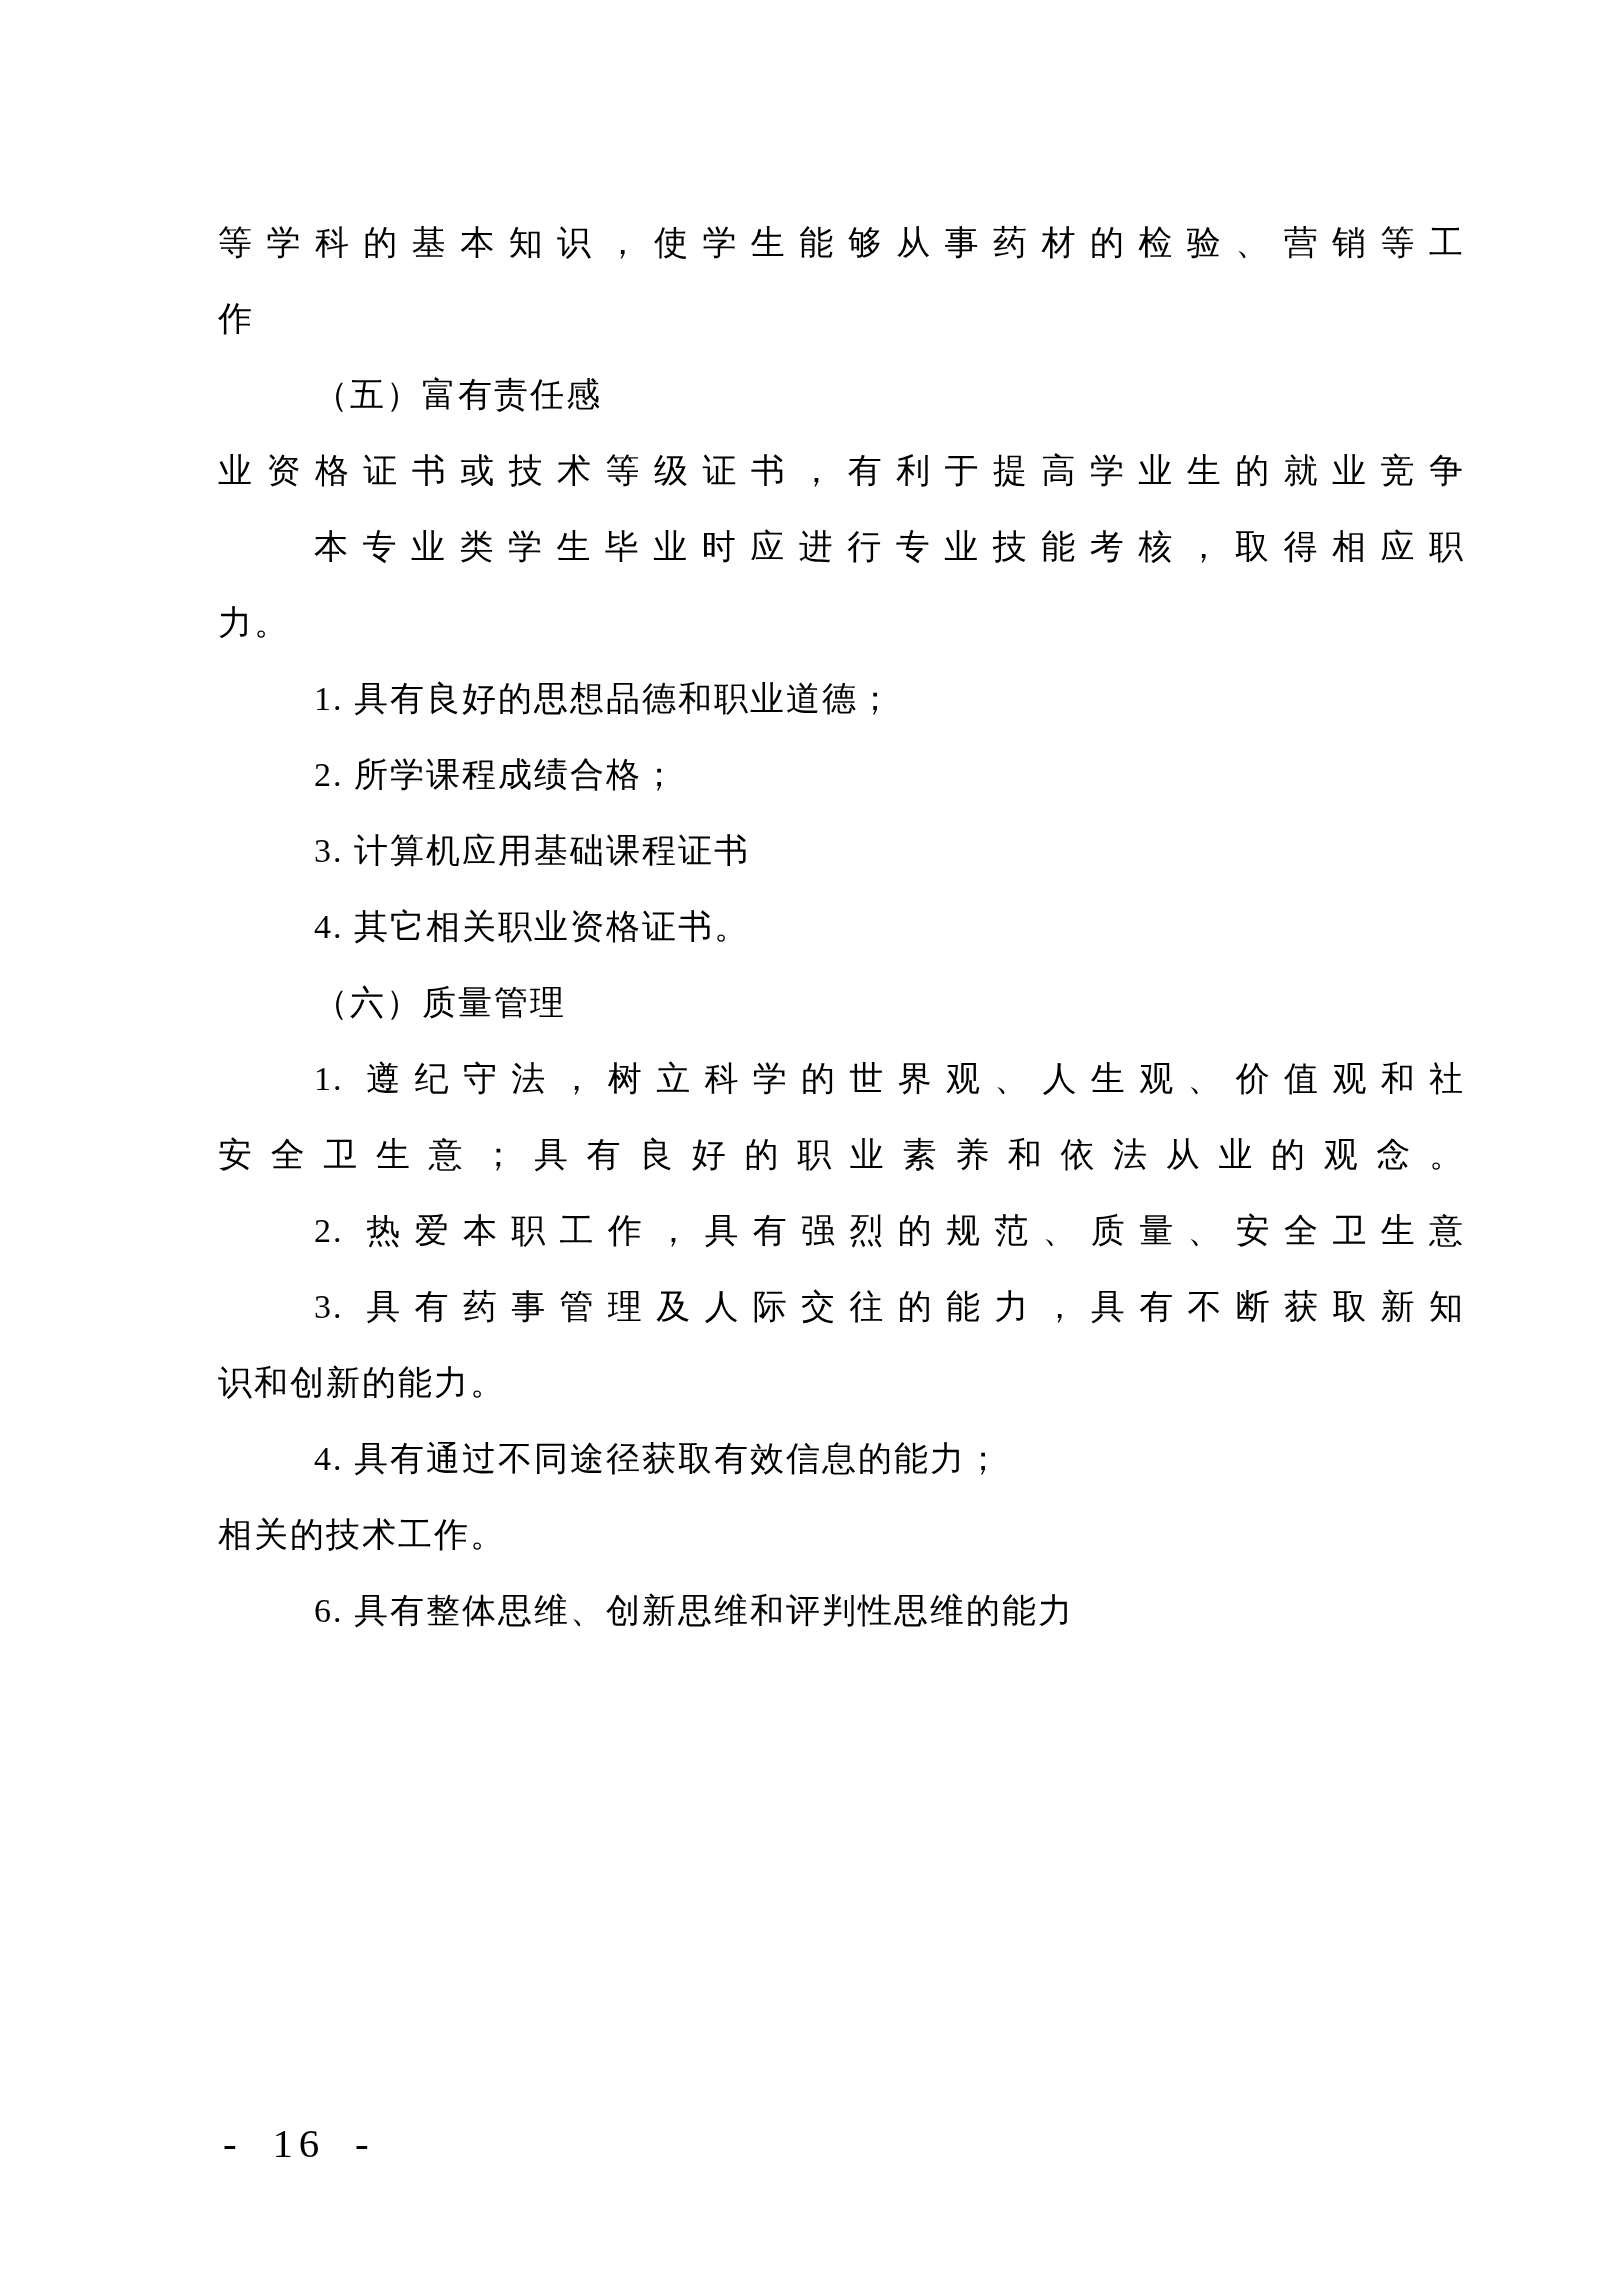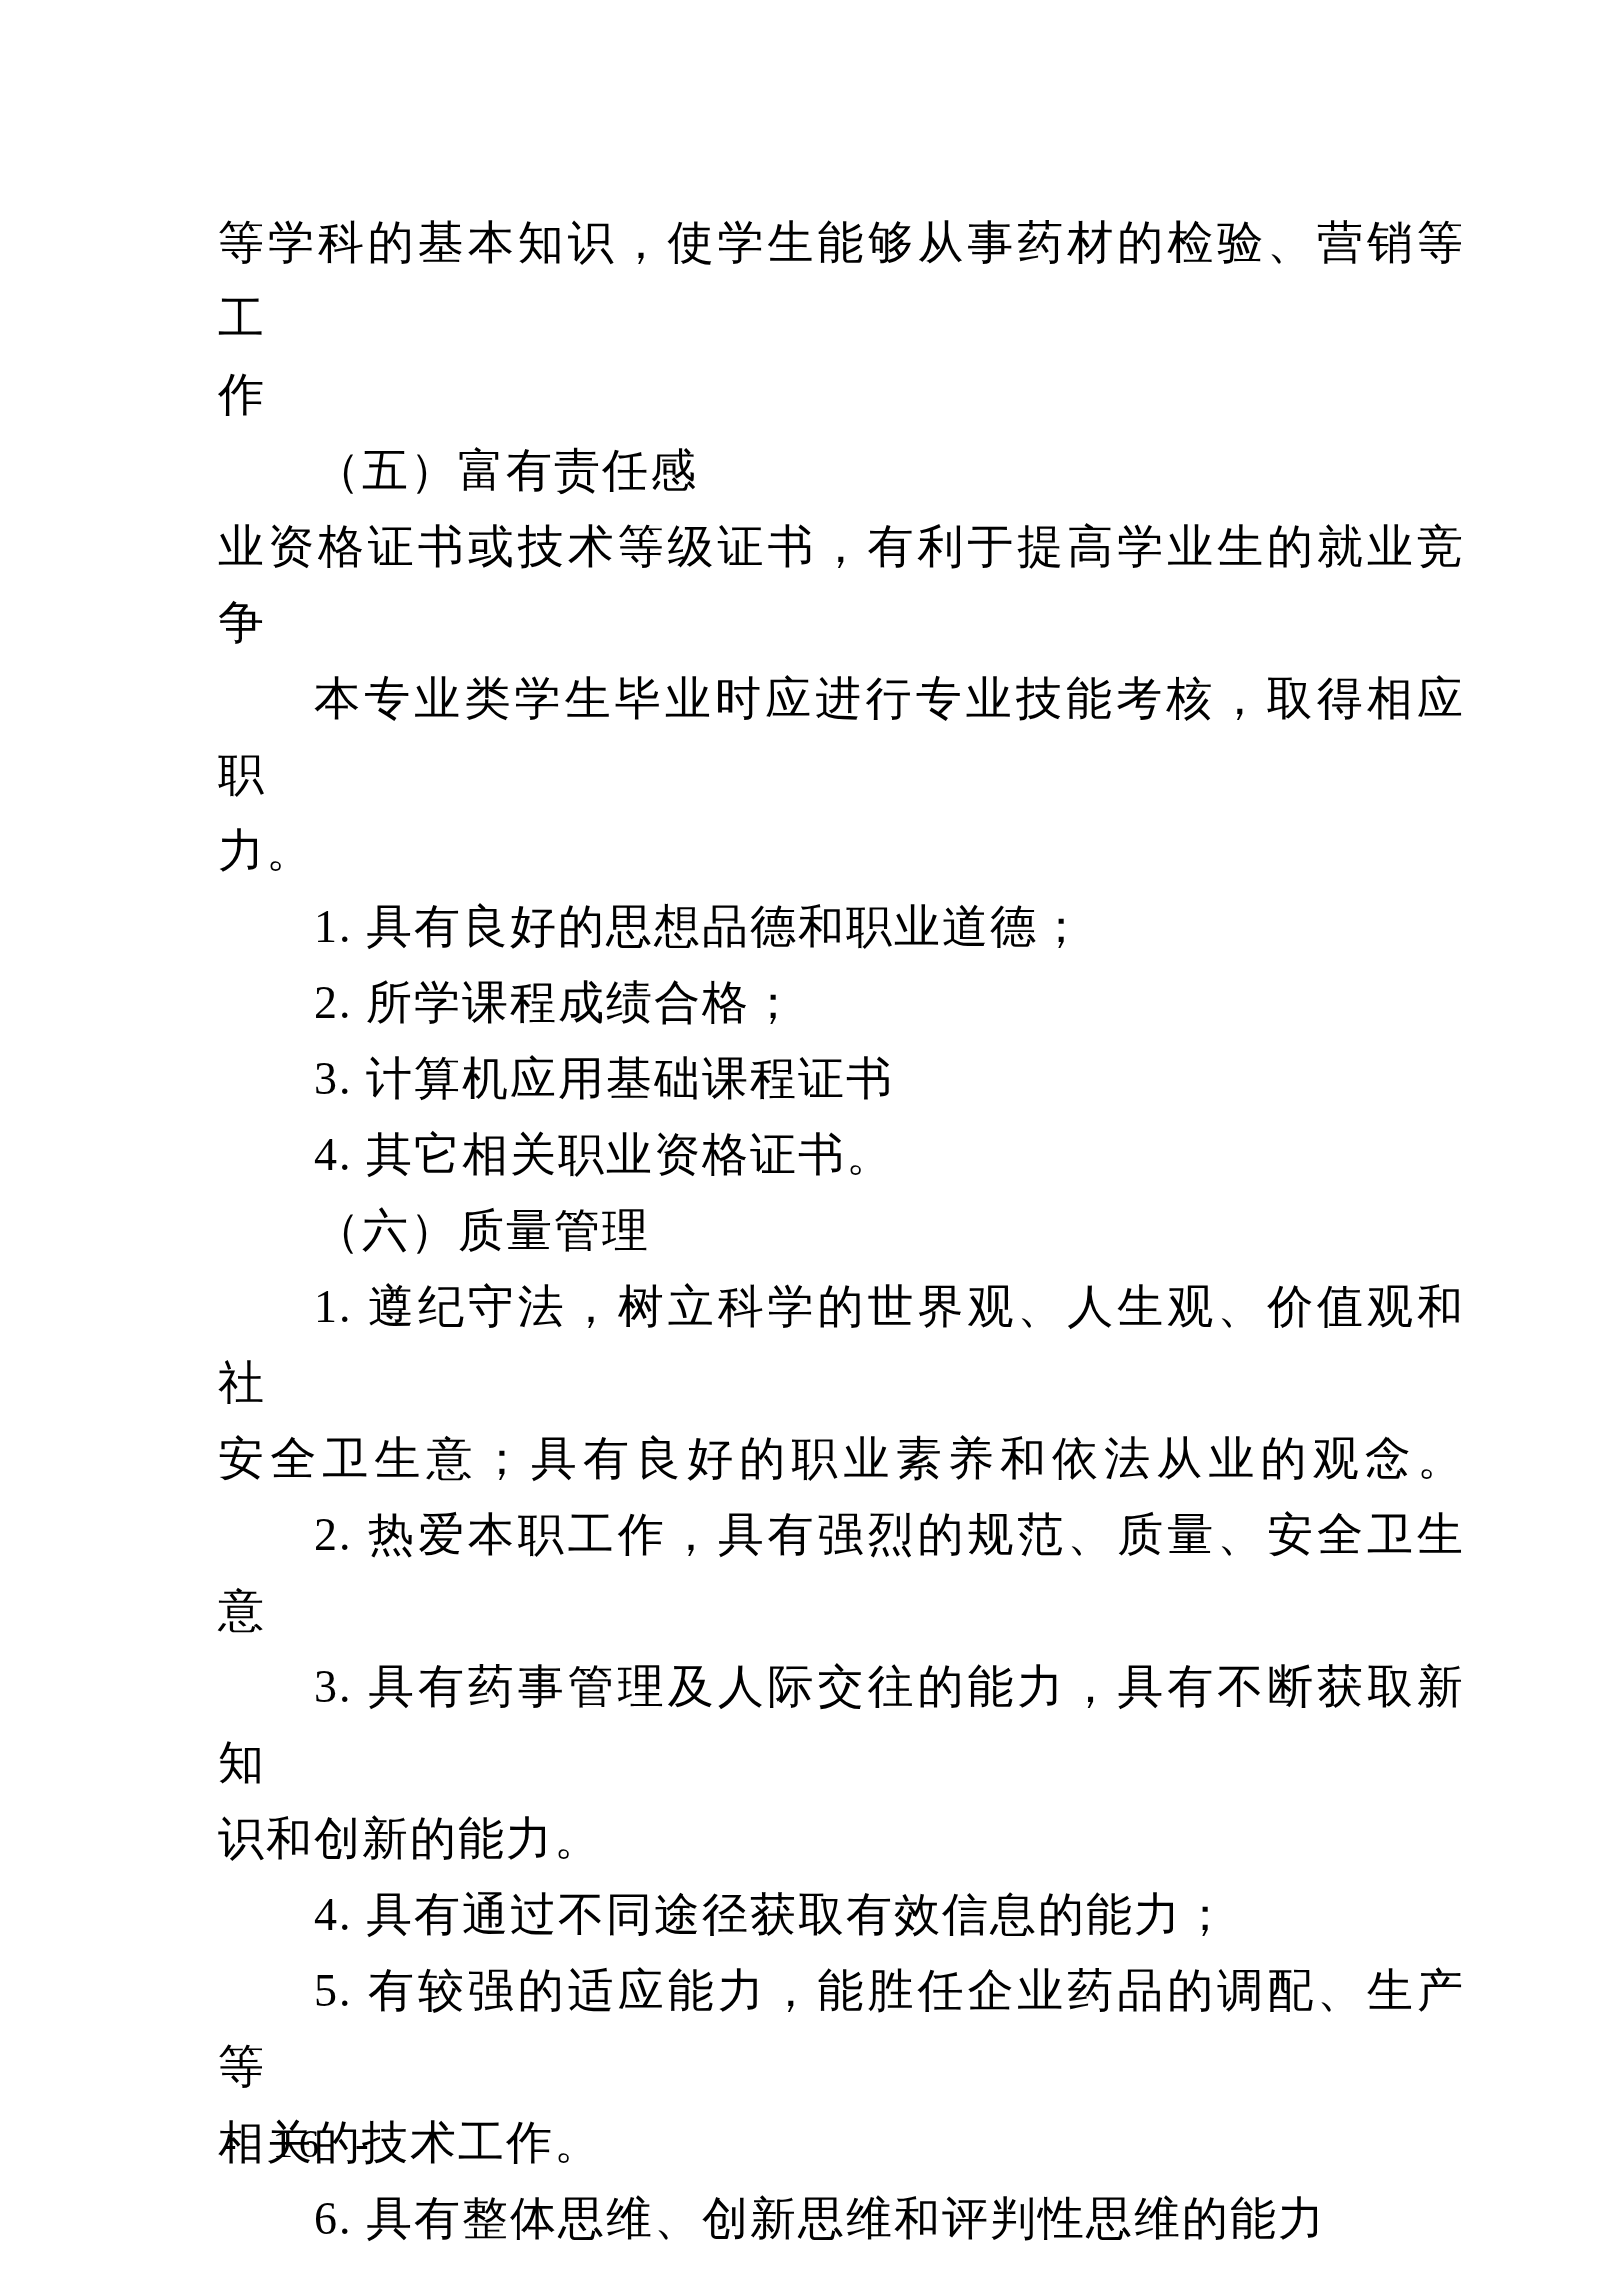--- a/index.html
+++ b/index.html
@@ -16,21 +16,21 @@
     overflow: hidden;
     font-family: "Liberation Serif", "DejaVu Serif", serif;
   }
   .content {
     position: absolute;
     left: 218px;
     top: 205px;
     width: 1247px;
   }
   .ln {
-    font-size: 46px;
+    font-size: 34px;
     line-height: 76px;
     letter-spacing: 2px;
     white-space: nowrap;
     text-align: left;
   }
   .ln.fw {
     white-space: normal;
     text-align: justify;
     text-align-last: justify;
     text-justify: inter-character;
@@ -64,20 +64,19 @@
     <div class="ln ind">2. 所学课程成绩合格；</div>
     <div class="ln ind">3. 计算机应用基础课程证书</div>
     <div class="ln ind">4. 其它相关职业资格证书。</div>
     <div class="ln ind">（六）质量管理</div>
     <div class="ln ind fw">1. 遵纪守法，树立科学的世界观、人生观、价值观和社</div>
     <div class="ln fw">安全卫生意；具有良好的职业素养和依法从业的观念。</div>
     <div class="ln ind fw">2. 热爱本职工作，具有强烈的规范、质量、安全卫生意</div>
     <div class="ln ind fw">3. 具有药事管理及人际交往的能力，具有不断获取新知</div>
     <div class="ln">识和创新的能力。</div>
     <div class="ln ind">4. 具有通过不同途径获取有效信息的能力；</div>
-    <div class="ln ind fw">5. 有较强的适应能力，能胜任企业药品的调配、生产等</div>
     <div class="ln">相关的技术工作。</div>
     <div class="ln ind">6. 具有整体思维、创新思维和评判性思维的能力</div>
 
   </div>
   <div class="page-number">- 16 -</div>
 </div>
 
 
 </body></html>

